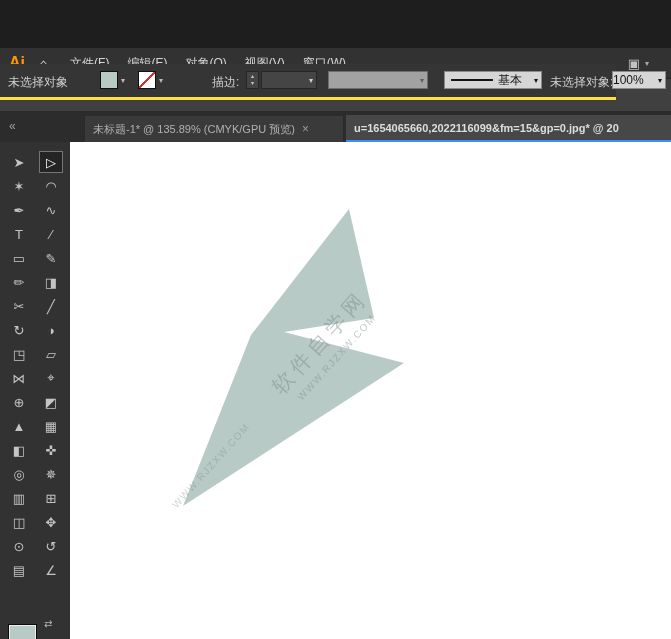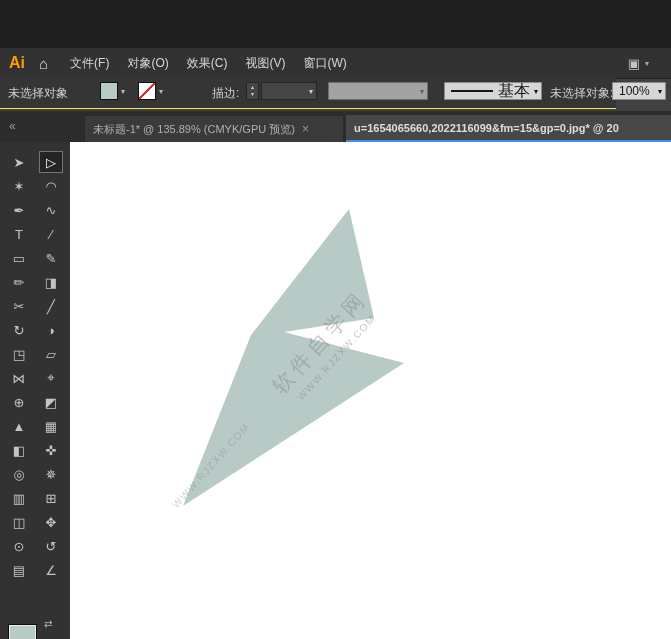--- a/index.html
+++ b/index.html
@@ -11,39 +11,39 @@
             border-bottom:1px solid #232323;display:flex;align-items:center;color:#d6d6d6;}
   .ai-logo{color:#ff9a00;font-weight:bold;font-size:16px;padding:0 10px 0 9px;}
   .home-ic{font-size:15px;color:#e3e3e3;padding:0 13px 0 4px;}
   .menus{display:flex;font-size:12px;}
   .menu-item{padding:0 9px;line-height:30px;cursor:default;}
   .ws{margin-left:auto;margin-right:22px;display:flex;align-items:center;gap:5px;font-size:12px;color:#c2c2c2;}
   .ws .sq{font-size:13px;}
   .chev-sm{font-size:8px;color:#a8a8a8;}
 
   
-  .controlbar{position:absolute;left:0;top:27px;width:616px;height:33px;background:#353535;
-              border-bottom:1px solid #fde047;color:#cfcfcf;font-size:12px;}
+  .controlbar{position:absolute;left:0;top:16px;width:616px;height:33px;background:#353535;
+              border-bottom:3px solid #fde047;color:#cfcfcf;font-size:12px;}
   .cb-abs{position:absolute;}
   .sel-status{left:8px;top:10px;}
   .chip{width:18px;height:18px;top:7px;border:1px solid #101010;box-sizing:border-box;}
   .chip-fill{left:100px;background:#b8cac6;}
   .chip-stroke{left:138px;background:linear-gradient(135deg,#ffffff 44%,#d92f2f 44%,#d92f2f 56%,#ffffff 56%);}
   .chip-chev{top:12px;font-size:8px;color:#b8b8b8;}
   .lbl{top:10px;color:#cfcfcf;}
   .spinner{left:246px;top:7px;width:13px;height:18px;background:#454545;border:1px solid #262626;box-sizing:border-box;
            display:flex;flex-direction:column;align-items:center;justify-content:center;font-size:6px;color:#cccccc;line-height:7px;}
   .combo{top:7px;height:18px;box-sizing:border-box;display:flex;align-items:center;border:1px solid #262626;}
   .combo .arrow{margin-left:auto;font-size:8px;padding:0 3px;}
   .weight-combo{left:261px;width:56px;background:#454545;color:#cfcfcf;}
   .profile-combo{left:328px;width:100px;background:#a2a2a2;border-color:#6d6d6d;color:#5e5e5e;}
   .brush-combo{left:444px;width:98px;background:#d6d6d6;color:#141414;border-color:#8a8a8a;}
   .brush-line{width:42px;height:2px;background:#151515;margin-left:6px;margin-right:5px;}
-  .brush-name{font-size:16px;}
-  .opacity-combo{left:612px;width:54px;background:#d6d6d6;color:#141414;border-color:#8a8a8a;padding-left:6px;}
+  .brush-name{font-size:12px;}
+  .opacity-combo{left:612px;width:54px;background:#d6d6d6;color:#141414;border-color:#8a8a8a;padding-left:0;}
 
   
   .tabrow{position:absolute;left:0;top:63px;width:671px;height:31px;background:#2c2c2c;border-bottom:1px solid #222;}
   .tools-header{position:absolute;left:0;top:0;width:70px;height:31px;color:#9f9f9f;font-size:12px;
                 line-height:31px;padding-left:9px;box-sizing:border-box;}
   .tab{position:absolute;top:4px;height:27px;display:flex;align-items:center;box-sizing:border-box;
        font-size:11px;padding:0 8px;white-space:nowrap;overflow:hidden;}
   .tab1{left:84px;width:260px;background:#3a3a3a;color:#b0b0b0;border:1px solid #2a2a2a;border-bottom:none;}
   .tab1 .tab-title{overflow:hidden;text-overflow:ellipsis;}
   .tab-close{margin-left:7px;color:#9a9a9a;font-size:12px;}
@@ -80,22 +80,22 @@
 </head>
 <body>
 
 <div class="window">
 
   <div class="titlebar">
     <div class="ai-logo">Ai</div>
     <div class="home-ic">⌂</div>
     <div class="menus">
       <div class="menu-item">文件(F)</div>
+      <div class="menu-item">编辑(E)</div>
       <div class="menu-item">对象(O)</div>
-      <div class="menu-item">效果(C)</div>
       <div class="menu-item">视图(V)</div>
       <div class="menu-item">窗口(W)</div>
     </div>
     <div class="ws">
       <span class="sq">▣</span>
       <span class="chev-sm">▾</span>
     </div>
   </div>
 
   <div class="controlbar">

